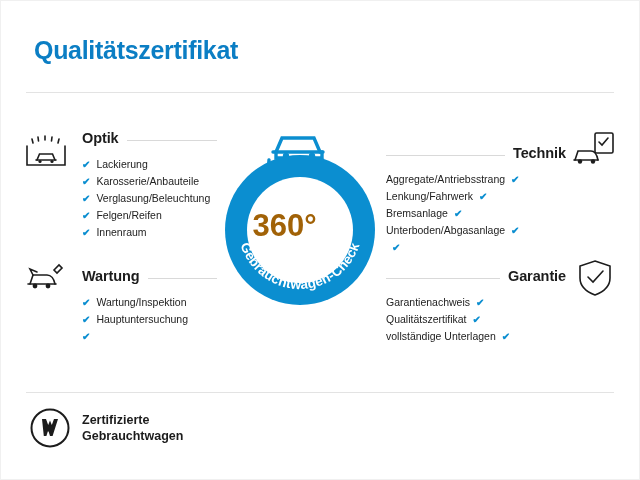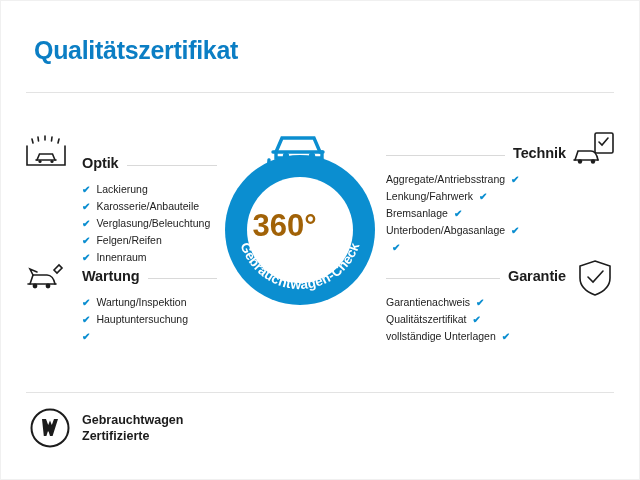--- a/index.html
+++ b/index.html
@@ -136,21 +136,21 @@
   .left .items { text-align: left; }
   .left .item .check { margin-right: 6px; }
   .left .section-title { margin-right: 8px; }
   
   .right .section-head { justify-content: flex-end; width: 100%; }
   .right .section-title { margin-left: 8px; }
   .right .items { text-align: right; }
   .right .item { }
   .right .item .check { margin-left: 6px; order: 2; }
   
-  #sec-optik { left: 82px; top: 155px; width: 135px; }
+  #sec-optik { left: 82px; top: 130px; width: 135px; }
   #sec-wartung { left: 82px; top: 268px; width: 135px; }
   #sec-technik { left: 386px; top: 145px; width: 180px; }
   #sec-garantie { left: 386px; top: 268px; width: 180px; }
   
   .icon {
     position: absolute;
   }
   #icon-optik { left: 24px; top: 133px; width: 44px; height: 36px; }
   #icon-wartung { left: 24px; top: 260px; width: 44px; height: 34px; }
   #icon-technik { left: 572px; top: 130px; width: 44px; height: 38px; }
@@ -366,19 +366,19 @@
     <div class="badge-360">360°</div>
   </div>
 
   <div class="footer-rule"></div>
   <div class="footer">
     <svg class="vw-logo" viewBox="0 0 40 40">
       <circle cx="20" cy="20" r="18.5" fill="none" stroke="#1c1c1c" stroke-width="2"></circle>
       <path d="M12 11 l4 0 l2.2 6 l1.8 -4.6 l1.8 4.6 l2.2 -6 l4 0 l-5.4 17 l-2.6 0 l-1.4 -4.4 h-0.8 l-1.4 4.4 l-2.6 0 z" fill="#1c1c1c"></path>
     </svg>
     <div class="footer-text">
+      <div>Zertifizierte</div>
       <div>Gebrauchtwagen</div>
-      <div>Zertifizierte</div>
     </div>
   </div>
 
   <div class="frame-edge"></div>
 </div>
 
 </body></html>

